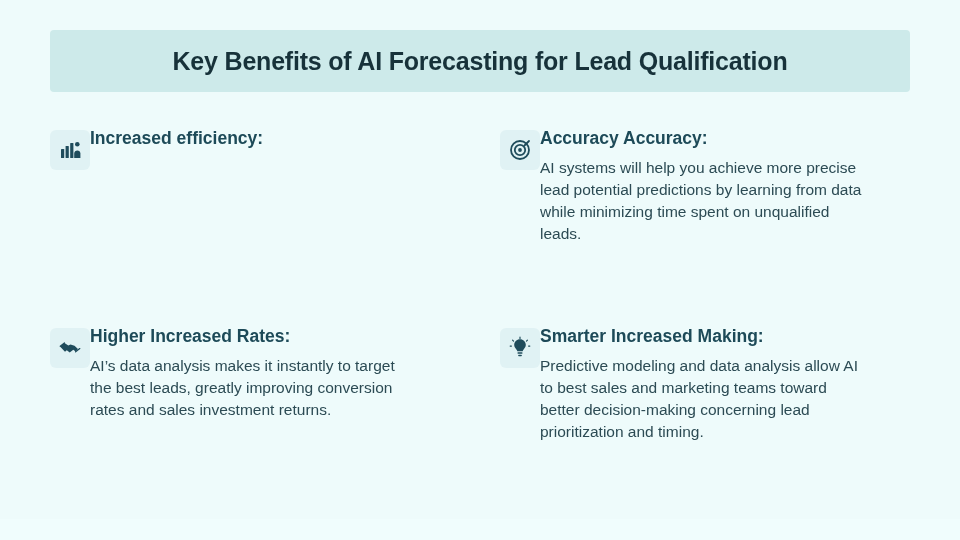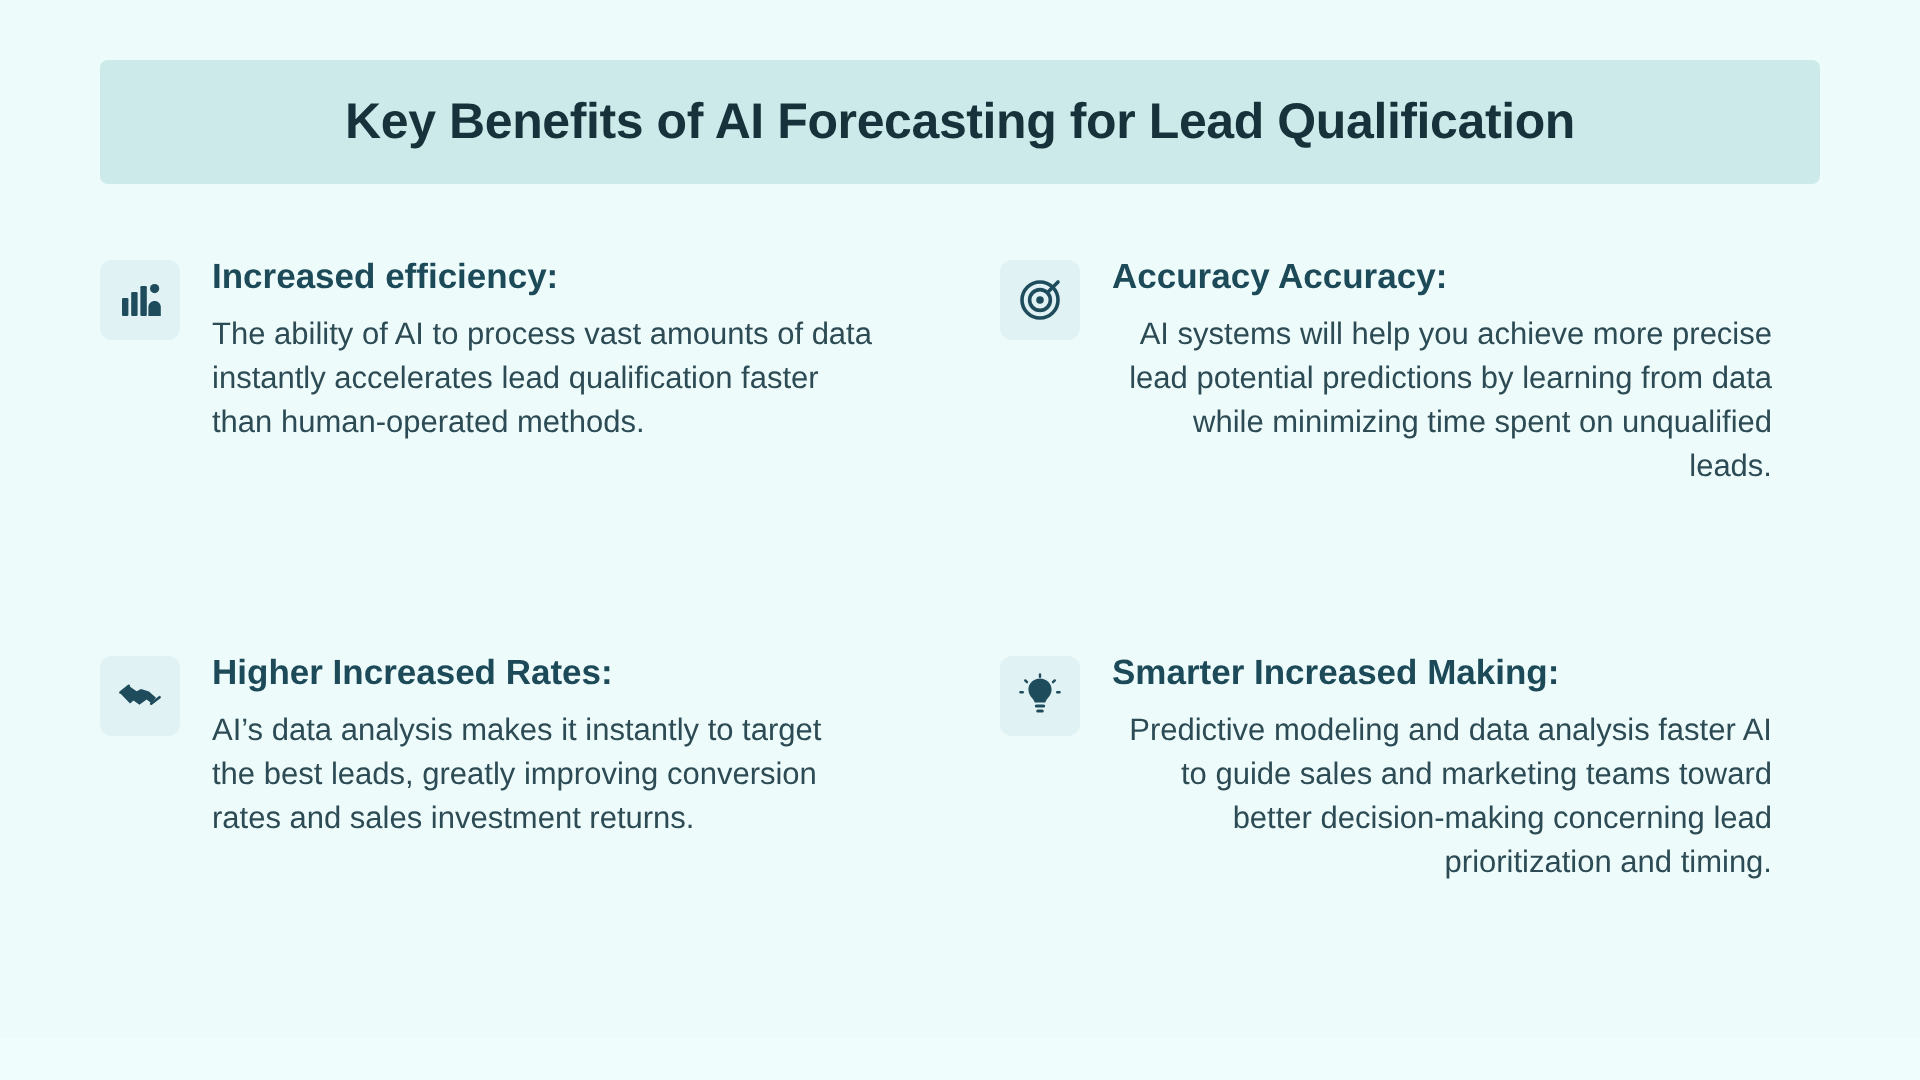--- a/index.html
+++ b/index.html
@@ -74,41 +74,40 @@
     flex: 0 0 40px;
     display: flex;
     align-items: center;
     justify-content: center;
     margin-top: 2px;
   }
 
   .icon-box svg { display: block; }
 
   .item-body {
-    margin-left: 16px;
     padding-top: 0px;
   }
 
   .item-title {
     font-size: 17.5px;
     font-weight: bold;
     color: #1d4a58;
     line-height: 1.25;
     margin-bottom: 7px;
     white-space: nowrap;
   }
 
   .item-desc {
     font-size: 15.5px;
     color: #2c4b54;
     line-height: 1.43;
     max-width: 330px;
   }
 
-  .col-right .item-desc { max-width: 330px; text-align: right; }
+  .col-right .item-desc { max-width: 330px; }
 </style>
 </head>
 <body>
 
 <div class="slide">
 
   <div class="title-band">
     <div class="title-text">Key Benefits of AI Forecasting for Lead Qualification</div>
   </div>
 
@@ -119,21 +118,20 @@
         <svg width="24" height="24" viewBox="0 0 24 24" fill="none">
           <rect x="3" y="11" width="3.2" height="9" rx="0.6" fill="#1f4c5c"></rect>
           <rect x="7.6" y="8" width="3.2" height="12" rx="0.6" fill="#1f4c5c"></rect>
           <rect x="12.2" y="5" width="3.2" height="15" rx="0.6" fill="#1f4c5c"></rect>
           <circle cx="19.3" cy="6.3" r="2.3" fill="#1f4c5c"></circle>
           <path d="M16.2 20v-4.4c0-1.8 1.4-3.1 3.1-3.1s3.1 1.3 3.1 3.1V20z" fill="#1f4c5c"></path>
         </svg>
       </div>
       <div class="item-body">
         <div class="item-title">Increased efficiency:</div>
-        <div class="item-desc">The ability of AI to process vast amounts of data instantly accelerates lead qualification faster than human-operated methods.</div>
       </div>
     </div>
 
     <div class="item col-right">
       <div class="icon-box">
         <svg width="24" height="24" viewBox="0 0 24 24" fill="none">
           <circle cx="12" cy="12" r="9" stroke="#1f4c5c" stroke-width="1.8"></circle>
           <circle cx="12" cy="12" r="5.2" stroke="#1f4c5c" stroke-width="1.8"></circle>
           <circle cx="12" cy="12" r="1.9" fill="#1f4c5c"></circle>
           <path d="M16.5 7.5 21 3" stroke="#1f4c5c" stroke-width="1.8" stroke-linecap="round"></path>
@@ -163,18 +161,18 @@
       <div class="icon-box">
         <svg width="24" height="24" viewBox="0 0 24 24" fill="none">
           <path d="M12 3.2c-3.3 0-5.8 2.5-5.8 5.6 0 2.1 1.1 3.4 2 4.4.6.7 1 1.2 1.1 2h5.4c.1-.8.5-1.3 1.1-2 .9-1 2-2.3 2-4.4 0-3.1-2.5-5.6-5.8-5.6z" fill="#1f4c5c"></path>
           <rect x="9.4" y="16.2" width="5.2" height="1.6" rx="0.8" fill="#1f4c5c"></rect>
           <rect x="10.1" y="18.7" width="3.8" height="1.6" rx="0.8" fill="#1f4c5c"></rect>
           <path d="M12 1.2v1.2M4.6 4.2l.9.9M19.4 4.2l-.9.9M2.2 10.1h1.2M20.6 10.1h1.2" stroke="#1f4c5c" stroke-width="1.2" stroke-linecap="round"></path>
         </svg>
       </div>
       <div class="item-body">
         <div class="item-title">Smarter Increased Making:</div>
-        <div class="item-desc">Predictive modeling and data analysis faster AI to guide sales and marketing teams toward better decision-making concerning lead prioritization and timing.</div>
+        <div class="item-desc">Predictive modeling and data analysis allow AI to best sales and marketing teams toward better decision-making concerning lead prioritization and timing.</div>
       </div>
     </div>
 
   </div>
 </div>
 
 </body></html>

